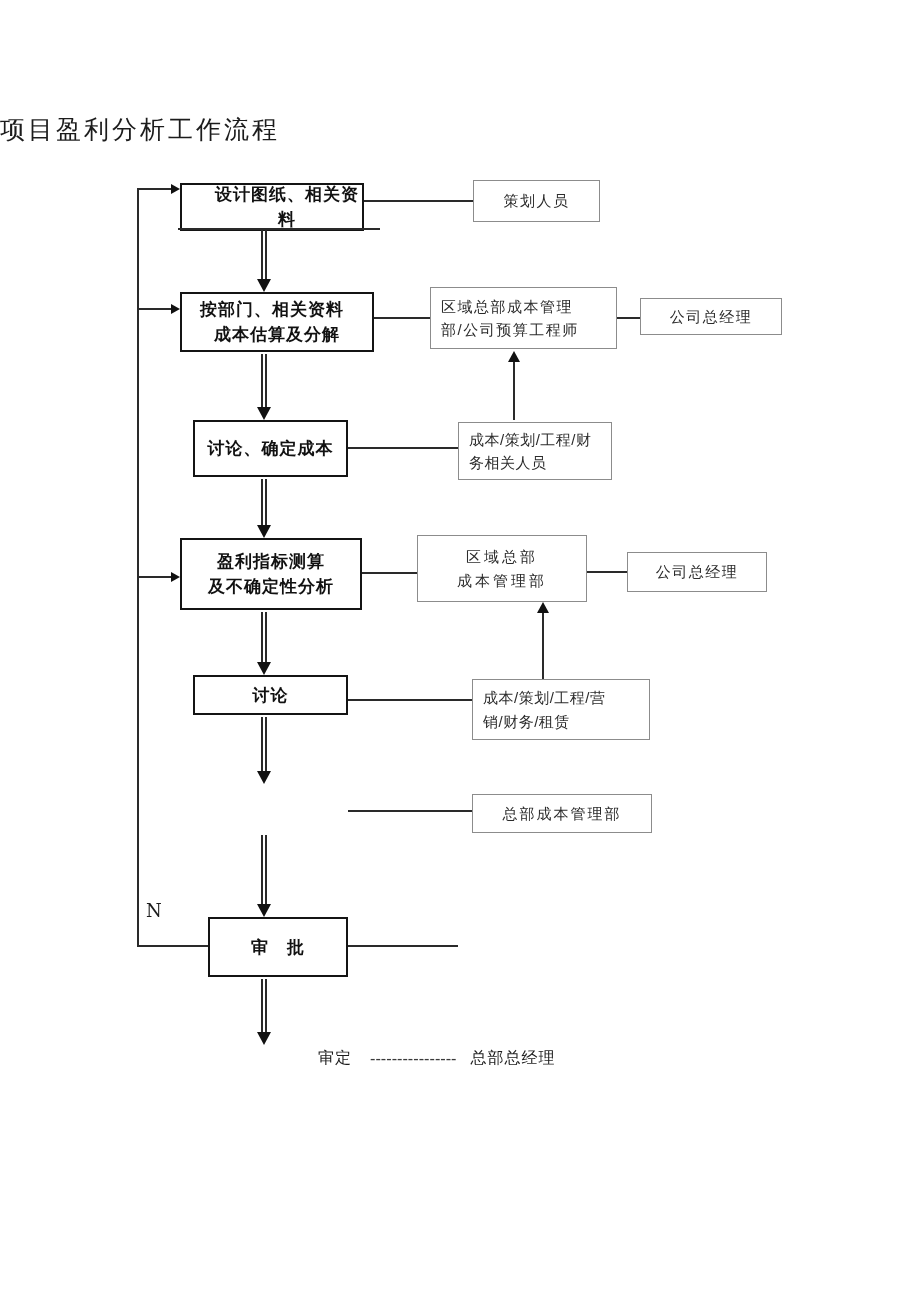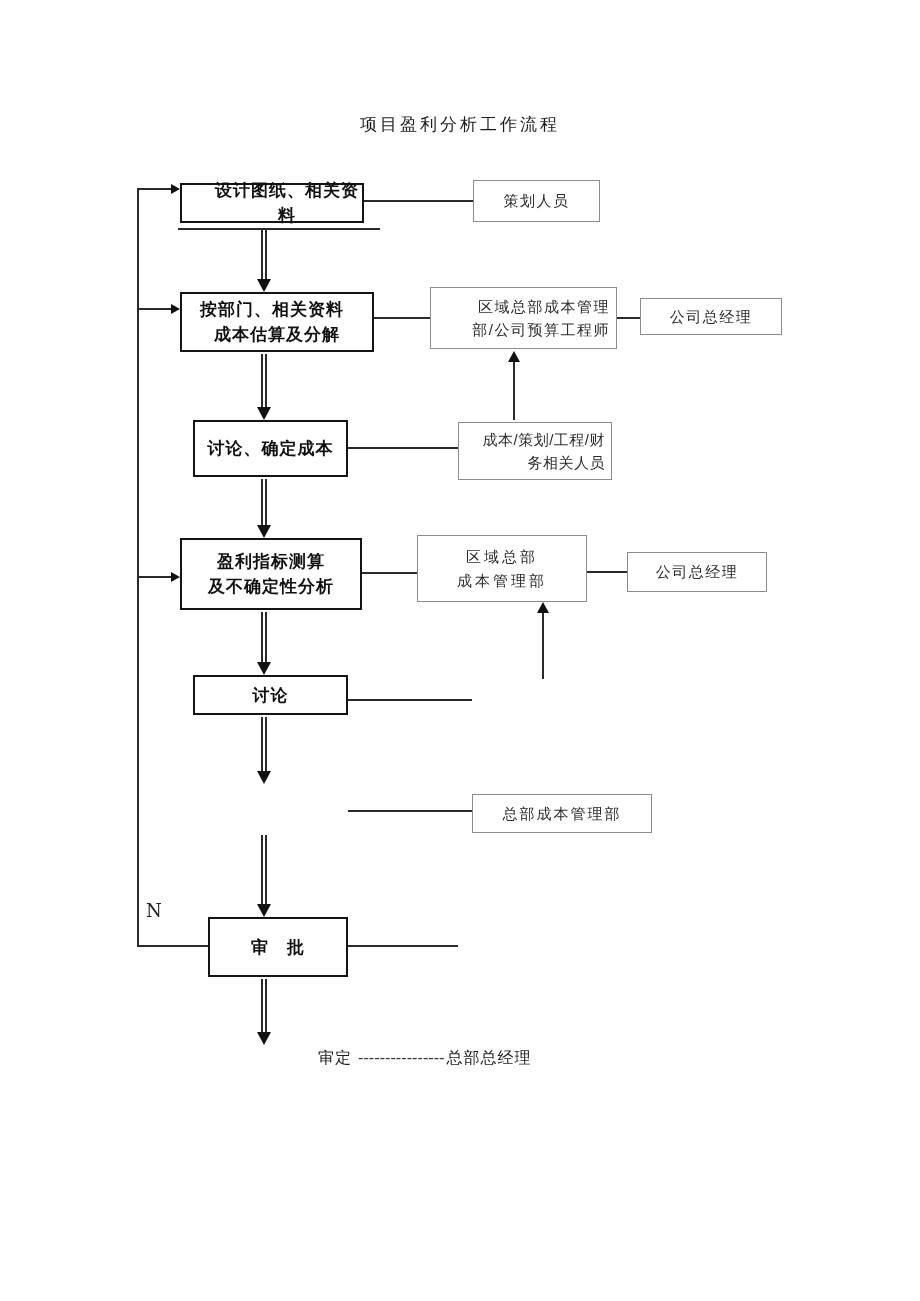--- a/index.html
+++ b/index.html
@@ -3,39 +3,39 @@
 <meta charset="utf-8">
 <style>
   * { margin:0; padding:0; box-sizing:border-box; }
   html,body { background:#ffffff; }
   #page {
     position:relative; width:920px; height:1301px; background:#ffffff;
     font-family:"DejaVu Serif", serif; overflow:hidden;
   }
   .title {
     position:absolute; left:0; top:113px; width:100%;
-    text-align:center; font-size:17px; letter-spacing:3px; color:#1c1c1c;
+    text-align:left; font-size:25px; letter-spacing:3px; color:#1c1c1c;
     font-family:"DejaVu Serif", serif;
   }
   
   .pbox {
     position:absolute; border:2.5px solid #141414; background:#ffffff;
     display:flex; flex-direction:column; justify-content:center;
     font-family:"DejaVu Sans", sans-serif; font-weight:bold;
     font-size:17px; color:#111; letter-spacing:1px; line-height:1.45;
     text-align:center;
   }
   
   .rbox {
     position:absolute; border:1px solid #8c8c8c; background:#ffffff;
     display:flex; flex-direction:column; justify-content:center;
     font-family:Liberation Sans, sans-serif; font-size:15px; color:#2b2b2b;
     letter-spacing:1.5px; line-height:1.55; text-align:center;
   }
-  .rbox.al { text-align:right; padding-left:10px; padding-right:6px; }
+  .rbox.al { text-align:left; padding-left:10px; padding-right:6px; }
   .hline { position:absolute; height:2px; background:#2a2a2a; }
   .vline { position:absolute; width:2px;  background:#2a2a2a; }
   
   .dline {
     position:absolute; width:6px;
     border-left:2px solid #2a2a2a; border-right:2px solid #2a2a2a;
     background:transparent;
   }
   .tri-down {
     position:absolute; width:0; height:0;
@@ -50,36 +50,36 @@
   .tri-right {
     position:absolute; width:0; height:0;
     border-top:5px solid transparent; border-bottom:5px solid transparent;
     border-left:9px solid #111;
   }
   .nlabel {
     position:absolute; left:146px; top:900px; font-size:18px; color:#1c1c1c;
     font-family:"DejaVu Serif", serif;
   }
   .footer {
-    position:absolute; left:318px; top:1048px; display:flex; 
+    position:absolute; left:318px; top:1048px; display:flex; align-items:center;
     font-size:16px; color:#1c1c1c; letter-spacing:1px;
-    font-family:"DejaVu Serif", serif; white-space:nowrap;
+    font-family:"DejaVu Serif", serif; white-space:nowrap;gap:12px;
   }
   .footer .dash { margin:0 2px 0 6px; letter-spacing:0; color:#3a3a3a; }
   .shadow-line { position:absolute; left:178px; top:228px; width:202px; height:2px; background:#2a2a2a; }
   .l1 { display:block; } .l2 { display:block; }
 </style>
 </head>
 <body>
 
 <div id="page">
 
   <div class="title">项目盈利分析工作流程</div>
 
-  <div class="pbox" style="left:180px; top:183px; width:184px; height:40px;padding-left:30px;">
+  <div class="pbox" style="left:180px; top:183px; width:184px; height:48px;padding-left:30px;">
     <span>设计图纸、相关资料</span>
   </div>
   <div class="shadow-line"></div>
 
   <div class="pbox" style="left:180px; top:292px; width:194px; height:60px; text-align:left;">
     <span class="l1" style="padding-left:18px;">按部门、相关资料</span>
     <span class="l2" style="padding-left:32px;">成本估算及分解</span>
   </div>
 
   <div class="pbox" style="left:193px; top:420px; width:155px; height:57px;">
@@ -120,20 +120,24 @@
 
   <div class="rbox al" style="left:458px; top:422px; width:154px; height:58px; letter-spacing:0.5px;">
     <span class="l1">成本/策划/工程/财</span>
     <span class="l2">务相关人员</span>
   </div>
 
   <div class="rbox" style="left:627px; top:552px; width:140px; height:40px;">
     <span>公司总经理</span>
   </div>
 
+  <div class="rbox al" style="left:472px; top:679px; width:178px; height:61px; letter-spacing:0.5px;">
+    <span class="l1">成本/策划/工程/营</span>
+    <span class="l2">销/财务/租赁</span>
+  </div>
 
   <div class="rbox" style="left:472px; top:794px; width:180px; height:39px; letter-spacing:2px;">
     <span>总部成本管理部</span>
   </div>
 
 
   <div class="hline" style="left:364px; top:200px; width:109px;"></div>
   <div class="hline" style="left:374px; top:317px; width:56px;"></div>
   <div class="hline" style="left:617px; top:317px; width:23px;"></div>
   <div class="hline" style="left:348px; top:447px; width:110px;"></div>

